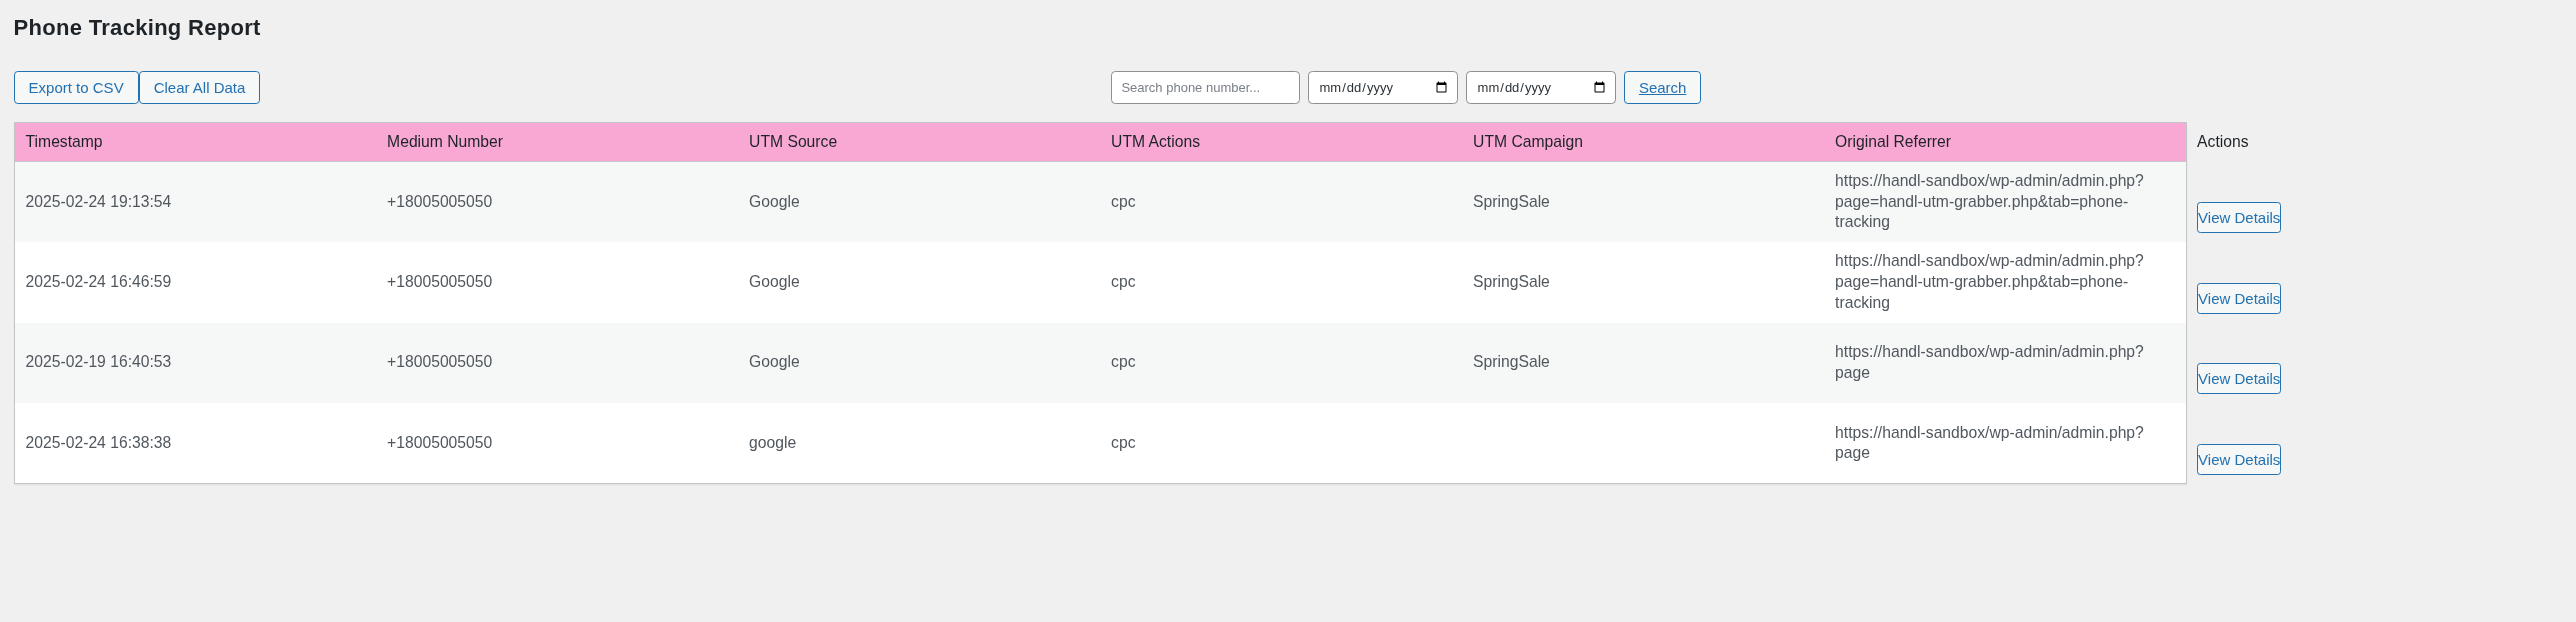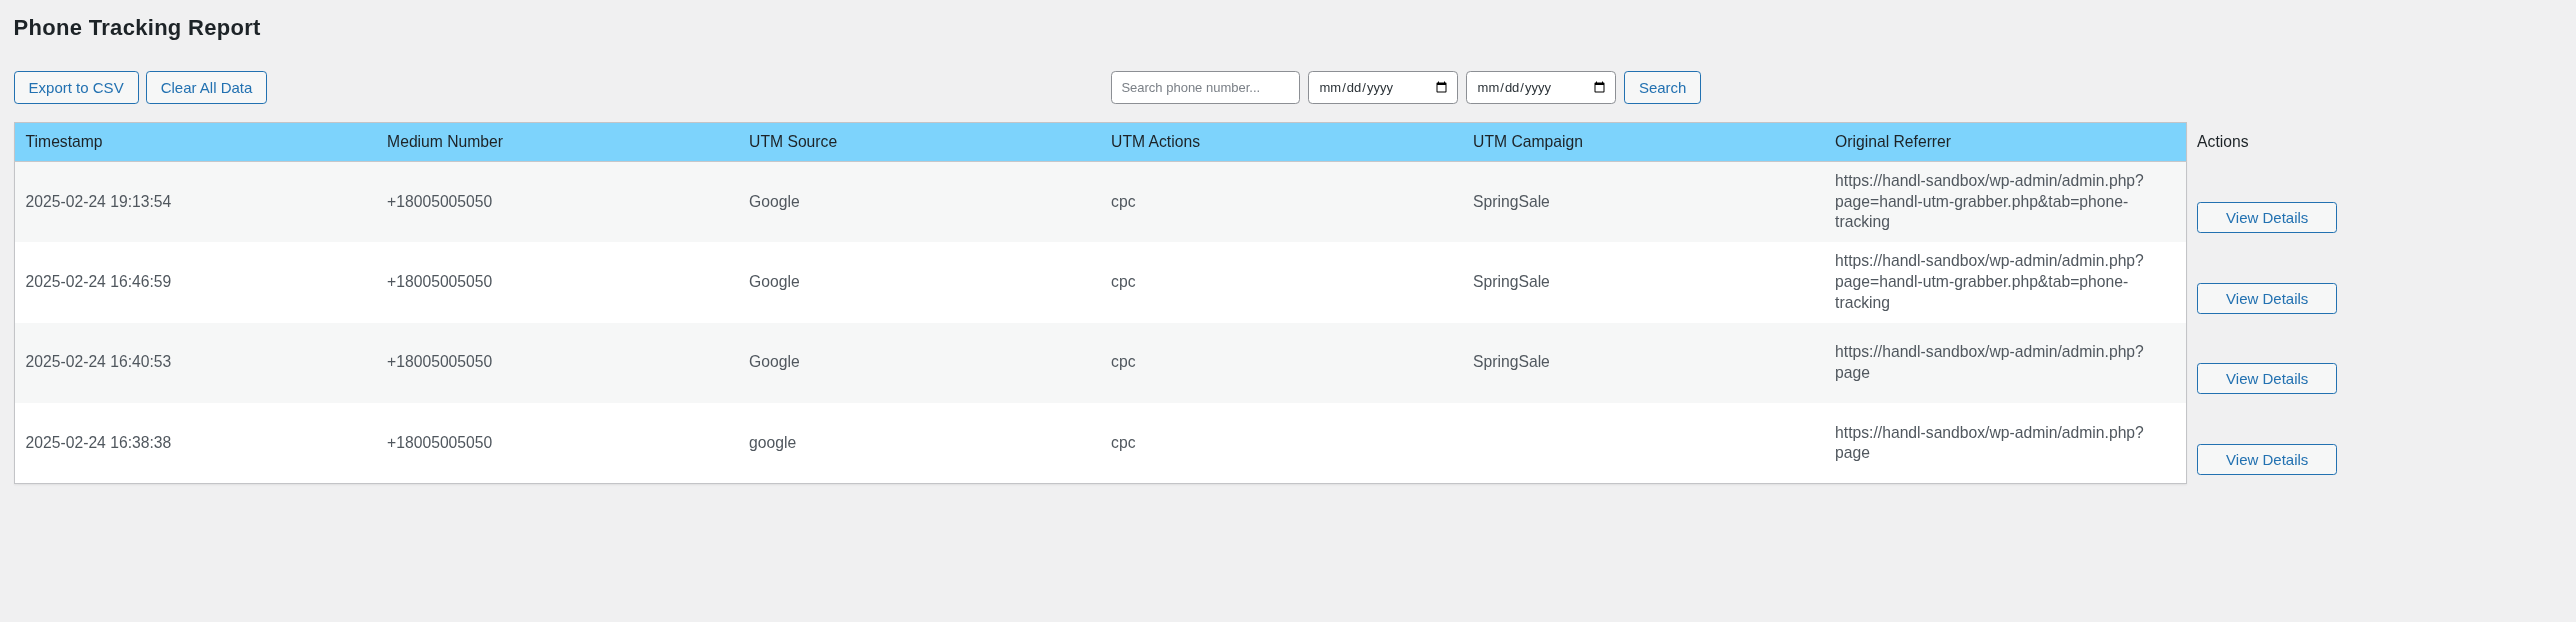--- a/index.html
+++ b/index.html
@@ -17,21 +17,21 @@
     padding-top: 15px;
     font-size: 22px;
     line-height: 1.2;
     font-weight: bold;
     color: #1d2327;
     letter-spacing: 0.3px;
   }
 
   
   .toolbar { position: relative; margin-top: 30px; height: 33px; }
-  .left-actions { display: flex; gap: 7px; }
+  .left-actions { display: flex; }
   .btn {
     display: inline-flex; align-items: center; justify-content: center;
     height: 33px; padding: 0 14px;
     font-family: inherit; font-size: 15px;
     color: #2271b1; background: #f6f7f7;
     border: 1.1px solid #2271b1; border-radius: 3.8px;
     cursor: pointer; white-space: nowrap;
   }
   .search-group {
     position: absolute; left: 1097px; top: 0;
@@ -39,29 +39,29 @@
   }
   .input {
     height: 33px; background: #fff;
     border: 1.1px solid #8c8f94; border-radius: 4.3px;
     font-family: inherit; font-size: 13px; color: #2c3338;
     padding: 0 9.8px;
   }
   .search-input { width: 189px; }
   .date-input { width: 150px; padding-right: 6.5px; }
   input::placeholder { color: #7b8087; opacity: 1; }
-  .search-btn { min-width: 69px; }
+  .search-btn { min-width: 69px; text-decoration: underline; }
 
   
   .table-wrap { margin-top: 17.4px; }
   table.report {
     width: 100%;
     border-collapse: collapse;
     table-layout: fixed;
-    background: #7dd3fc;
+    background: #f9a8d4;
     border: 1.1px solid #c3c4c7;
     box-shadow: 0 1.6px 1.6px rgba(0,0,0,0.05);
   }
   table.report col { width: 362px; }
   table.report col.col-actions { width: auto; }
   th {
     text-align: left; font-weight: 400;
     font-size: 15.7px; line-height: 18.4px; color: #1d2327;
     padding: 9.8px 11px;
     border-bottom: 1.1px solid #c6c7ca;
@@ -69,21 +69,21 @@
   td {
     font-size: 15.7px; line-height: 20.6px; color: #50575e;
     padding: 8.7px 11px;
     vertical-align: middle;
     overflow-wrap: anywhere;
     word-break: break-word;
   }
   tbody tr:nth-child(odd) { background: #f6f7f7; }
   tbody tr:nth-child(even) { background: #ffffff; }
   .view-btn {
-    height: 31px; padding: 0 28px;
+    height: 31px; padding: 0 0;
     border-radius: 3.3px;
     margin-top: 32px;
   }
 </style>
 </head>
 <body>
 
 <div class="page">
 
   <h1 class="page-title">Phone Tracking Report</h1>
@@ -141,21 +141,21 @@
     <td>+18005005050</td>
     <td>Google</td>
     <td>cpc</td>
     <td>SpringSale</td>
     <td>https://handl-sandbox/wp-admin/admin.php?page=handl-utm-grabber.php&amp;tab=phone-tracking</td>
     <td>
       <button type="button" class="btn view-btn">View Details</button>
     </td>
   </tr>
           <tr>
-    <td>2025-02-24 16:40:53</td>
+    <td>2025-02-19 16:40:53</td>
     <td>+18005005050</td>
     <td>Google</td>
     <td>cpc</td>
     <td>SpringSale</td>
     <td>https://handl-sandbox/wp-admin/admin.php?page</td>
     <td>
       <button type="button" class="btn view-btn">View Details</button>
     </td>
   </tr>
           <tr>

